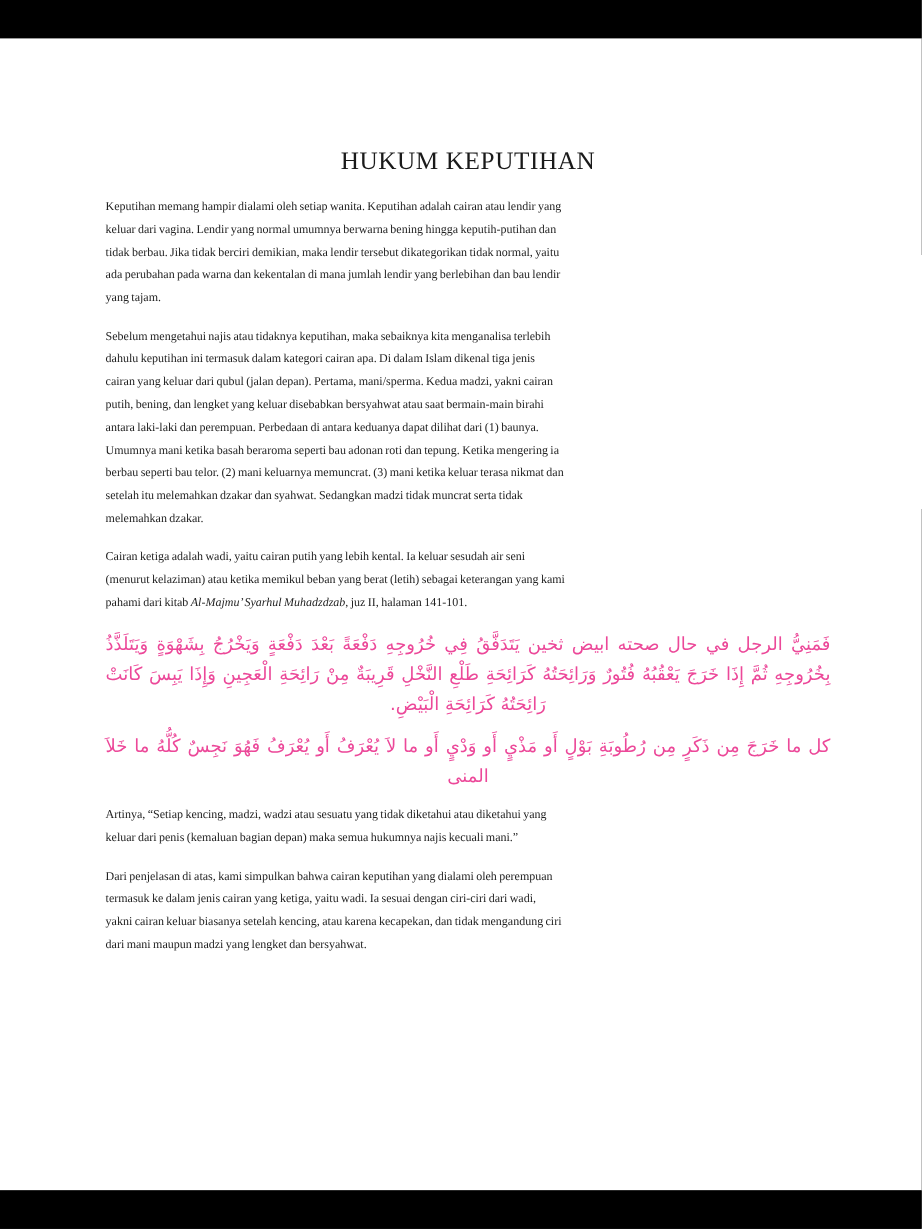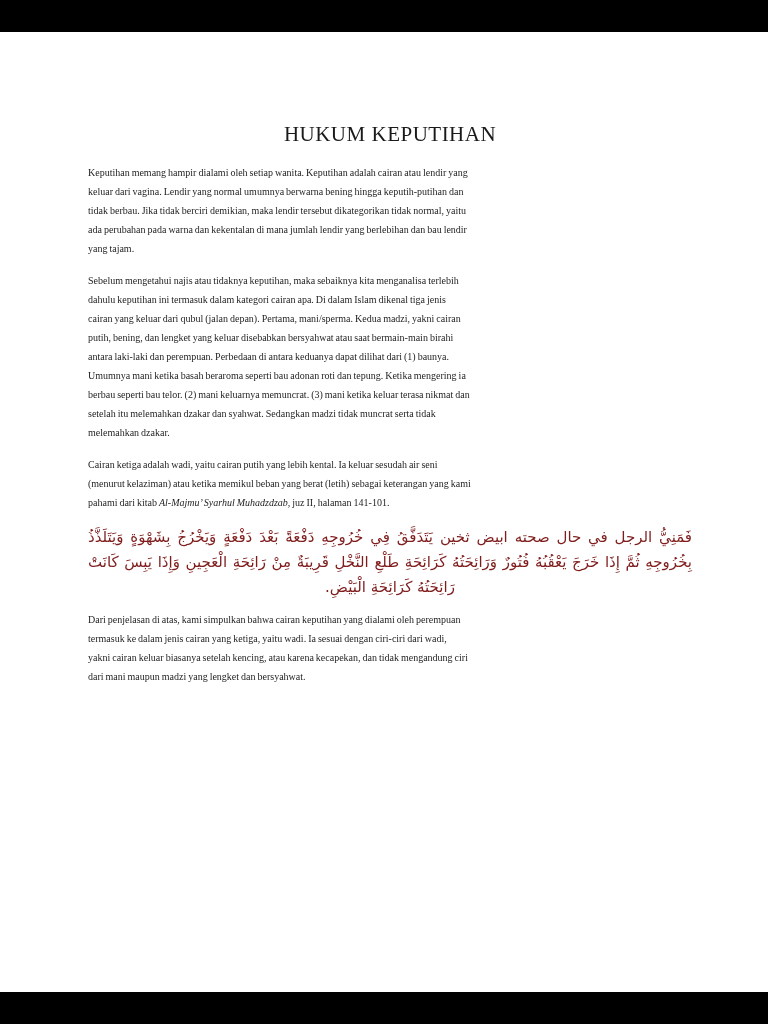--- a/index.html
+++ b/index.html
@@ -57,21 +57,21 @@
   }
   p.body-par em { font-style: italic; }
   p.arabic {
     direction: rtl;
     margin: 0 0 10px 0;
     font-family: "DejaVu Sans", sans-serif;
     font-size: 15px;
     line-height: 25px;
     text-align: justify;
     text-align-last: center;
-    color: #7f1d1d;
+    color: #ec4899;
   }
 </style>
 </head>
 <body>
 
 <div class="frame">
   <div class="letterbox top"></div>
 
   <div class="page">
     <div class="content">
@@ -95,21 +95,24 @@
 setelah itu melemahkan dzakar dan syahwat. Sedangkan madzi tidak muncrat serta tidak
 melemahkan dzakar.</p>
 
       <p class="body-par"><span>Cairan ketiga adalah wadi, yaitu cairan putih yang lebih kental. Ia keluar sesudah air seni
 (menurut kelaziman) atau ketika memikul beban yang berat (letih) sebagai keterangan yang kami
 pahami dari kitab </span><em>Al-Majmu’ Syarhul Muhadzdzab</em><span>, juz II, halaman 141-101.</span></p>
 
       <p class="arabic" dir="rtl">فَمَنِيُّ الرجل في حال صحته ابيض ثخين يَتَدَفَّقُ فِي خُرُوجِهِ دَفْعَةً بَعْدَ دَفْعَةٍ وَيَخْرُجُ بِشَهْوَةٍ وَيَتَلَذَّذُ بِخُرُوجِهِ ثُمَّ إِذَا خَرَجَ يَعْقُبُهُ فُتُورٌ وَرَائِحَتُهُ كَرَائِحَةِ طَلْعِ النَّخْلِ قَرِيبَةٌ مِنْ رَائِحَةِ الْعَجِينِ وَإِذَا يَبِسَ كَانَتْ رَائِحَتُهُ كَرَائِحَةِ الْبَيْضِ.</p>
 
 
+      <p class="arabic" dir="rtl">كل ما خَرَجَ مِن ذَكَرٍ مِن رُطُوبَةِ بَوْلٍ أَو مَذْيٍ أَو وَدْيٍ أَو ما لاَ يُعْرَفُ أَو يُعْرَفُ فَهُوَ نَجِسٌ كُلُّهُ ما خَلاَ المنى</p>
 
+      <p class="body-par">Artinya, “Setiap kencing, madzi, wadzi atau sesuatu yang tidak diketahui atau diketahui yang
+keluar dari penis (kemaluan bagian depan) maka semua hukumnya najis kecuali mani.”</p>
 
       <p class="body-par">Dari penjelasan di atas, kami simpulkan bahwa cairan keputihan yang dialami oleh perempuan
 termasuk ke dalam jenis cairan yang ketiga, yaitu wadi. Ia sesuai dengan ciri-ciri dari wadi,
 yakni cairan keluar biasanya setelah kencing, atau karena kecapekan, dan tidak mengandung ciri
 dari mani maupun madzi yang lengket dan bersyahwat.</p>
 
     </div>
   </div>
 
   <div class="letterbox bottom"></div>

